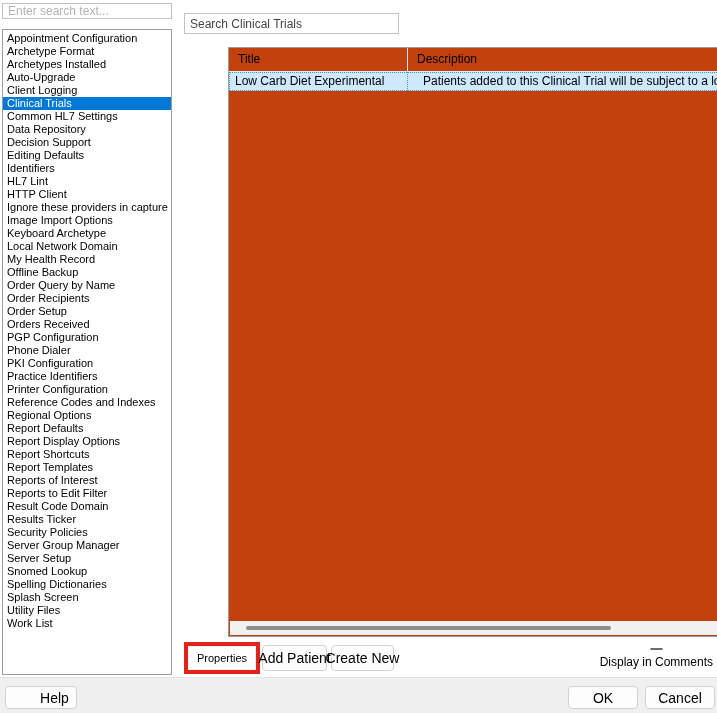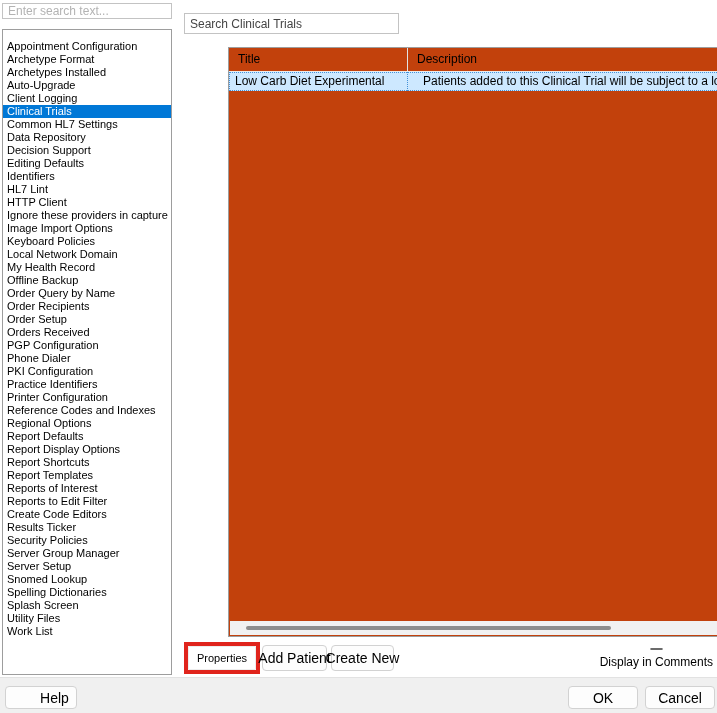--- a/index.html
+++ b/index.html
@@ -16,21 +16,21 @@
 
   
   .search-left {
     position:absolute; left:2px; top:3px; width:170px; height:16px;
     border:1px solid #c3c3c3; padding:0 5px; font-size:12px; background:#fff;
   }
   .search-left::placeholder { color:#b3b3b3; }
 
   .settings-list {
     position:absolute; left:2px; top:29px; width:170px; height:646px;
-    border:1px solid #9d9d9d; background:#fff; overflow:hidden; padding-top:10px;
+    border:1px solid #9d9d9d; background:#fff; overflow:hidden; padding-top:2px;
   }
   .list-item {
     height:13px; line-height:13px; padding-left:4px;
     font-size:11px; white-space:nowrap; cursor:default;
   }
   .list-item.selected { background:#0078d7; color:#fff; }
 
   
   .search-right {
     position:absolute; left:184px; top:13px; width:215px; height:21px;
@@ -116,42 +116,42 @@
     <div class="list-item selected">Clinical Trials</div>
     <div class="list-item">Common HL7 Settings</div>
     <div class="list-item">Data Repository</div>
     <div class="list-item">Decision Support</div>
     <div class="list-item">Editing Defaults</div>
     <div class="list-item">Identifiers</div>
     <div class="list-item">HL7 Lint</div>
     <div class="list-item">HTTP Client</div>
     <div class="list-item">Ignore these providers in capture</div>
     <div class="list-item">Image Import Options</div>
-    <div class="list-item">Keyboard Policies</div>
+    <div class="list-item">Keyboard Archetype</div>
     <div class="list-item">Local Network Domain</div>
     <div class="list-item">My Health Record</div>
     <div class="list-item">Offline Backup</div>
     <div class="list-item">Order Query by Name</div>
     <div class="list-item">Order Recipients</div>
     <div class="list-item">Order Setup</div>
     <div class="list-item">Orders Received</div>
     <div class="list-item">PGP Configuration</div>
     <div class="list-item">Phone Dialer</div>
     <div class="list-item">PKI Configuration</div>
     <div class="list-item">Practice Identifiers</div>
     <div class="list-item">Printer Configuration</div>
     <div class="list-item">Reference Codes and Indexes</div>
     <div class="list-item">Regional Options</div>
     <div class="list-item">Report Defaults</div>
     <div class="list-item">Report Display Options</div>
     <div class="list-item">Report Shortcuts</div>
     <div class="list-item">Report Templates</div>
     <div class="list-item">Reports of Interest</div>
     <div class="list-item">Reports to Edit Filter</div>
-    <div class="list-item">Create Code Editors</div>
+    <div class="list-item">Result Code Domain</div>
     <div class="list-item">Results Ticker</div>
     <div class="list-item">Security Policies</div>
     <div class="list-item">Server Group Manager</div>
     <div class="list-item">Server Setup</div>
     <div class="list-item">Snomed Lookup</div>
     <div class="list-item">Spelling Dictionaries</div>
     <div class="list-item">Splash Screen</div>
     <div class="list-item">Utility Files</div>
     <div class="list-item">Work List</div>
   </div>

